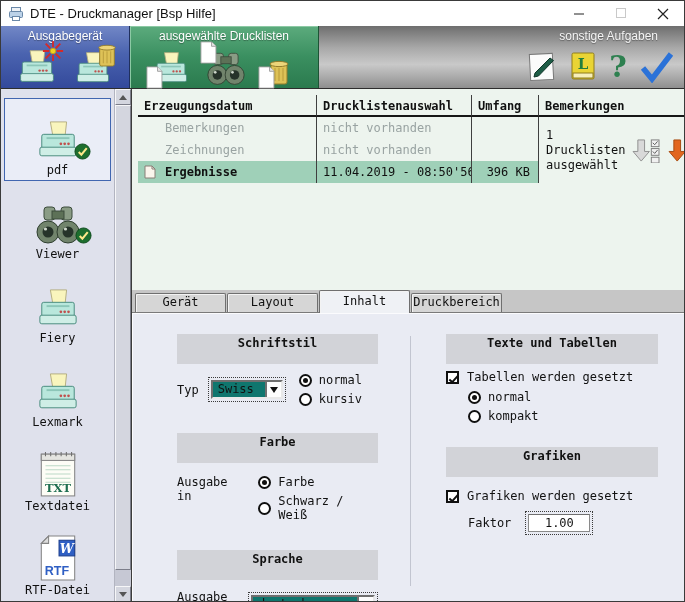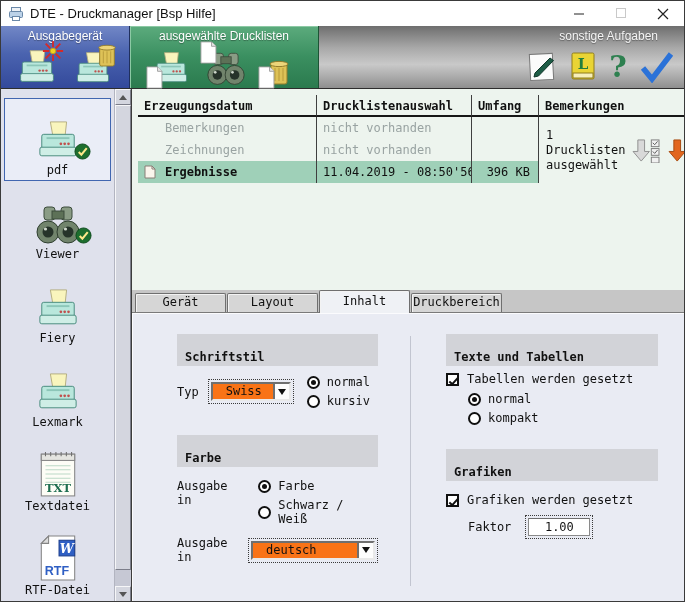--- a/index.html
+++ b/index.html
@@ -71,31 +71,31 @@
   .tab{width:91px;height:19px;margin-right:1px;background:#d6d6d6;border:1px solid #6f6f6f;border-bottom:none;
     box-shadow:inset 1px 1px 0 #f3f3f3;font-size:12px;text-align:center;line-height:17px;
     border-radius:2px 2px 0 0;}
   .tab.active{height:23px;background:#eff1f5;line-height:21px;margin-bottom:-1px;position:relative;z-index:2;}
   
   .content{flex:1;background:#e9ebf3;position:relative;border-top:1px solid #fbfbfd;
     box-shadow:inset 1px 0 0 #fbfbfd;}
   .divider{position:absolute;left:278px;top:22px;bottom:16px;width:1px;background:#c2c5d0;}
   .colL{position:absolute;left:45px;top:20px;width:201px;}
   .colR{position:absolute;left:314px;top:20px;width:212px;}
-  .grphdr{background:#d2d3d8;font-size:12px;font-weight:bold;padding:16px 8px;height:19px;line-height:15px;}
+  .grphdr{background:#d2d3d8;font-size:12px;font-weight:bold;padding:2px 8px;height:30px;line-height:15px;text-align:center;}
   .frow{display:flex;align-items:center;font-size:12px;}
   .radio{width:13px;height:13px;border:2px solid #101010;border-radius:50%;background:#fff;
     position:relative;flex:0 0 auto;}
   .radio.sel::after{content:"";position:absolute;inset:2px;border-radius:50%;background:#101010;}
   .cbx{width:13px;height:13px;border:2px solid #101010;background:#fff;position:relative;flex:0 0 auto;}
   .cbx.chk::after{content:"";position:absolute;left:1px;top:3px;width:7px;height:3px;
     border-left:2px solid #101010;border-bottom:2px solid #101010;transform:rotate(-48deg);}
   .dd{display:inline-flex;border:1px dotted #3a3a3a;padding:2px;background:transparent;}
   .dd-inner{display:flex;border:2px solid #6f6f6f;border-right-color:#e9e9e9;border-bottom-color:#e9e9e9;
-    background:#f97316;height:19px;padding-left:8px;}
+    background:#0f766e;height:19px;}
   .dd-val{padding:0 5px;font-size:12px;line-height:15px;min-width:52px;}
   .dd-btn{width:16px;border-left:2px solid #6f6f6f;background:#fdfdfd;display:flex;align-items:center;justify-content:center;}
   .dd-btn .tri{width:0;height:0;border-left:4px solid transparent;border-right:4px solid transparent;
     border-top:6px solid #111;}
   .numbox{display:inline-block;border:1px dotted #3a3a3a;padding:2px;}
   .numbox input{width:62px;height:18px;border:1px solid #8a8a8a;border-top-color:#6f6f6f;background:#fff;
     font-family:"DejaVu Sans Mono",monospace;font-size:12px;text-align:center;color:#111;}
 </style>
 </head>
 <body>
@@ -462,20 +462,21 @@
                 <span class="radio sel"></span>
                 <span>Farbe</span>
               </span>
               <span class="frow" style="gap:7px">
                 <span class="radio"></span>
                 <span>Schwarz / Weiß</span>
               </span>
             </span>
           </div>
 
+          <div class="grphdr" style="margin-top:28px">Sprache</div>
           <div class="frow" style="margin-top:10px;gap:10px">
             <span>Ausgabe in</span>
             <span class="dd">
               <span class="dd-inner" style="width:124px">
                 <span class="dd-val" style="flex:1">deutsch</span>
                 <span class="dd-btn">
                     <span class="tri"></span>
                   </span>
               </span>
             </span>

